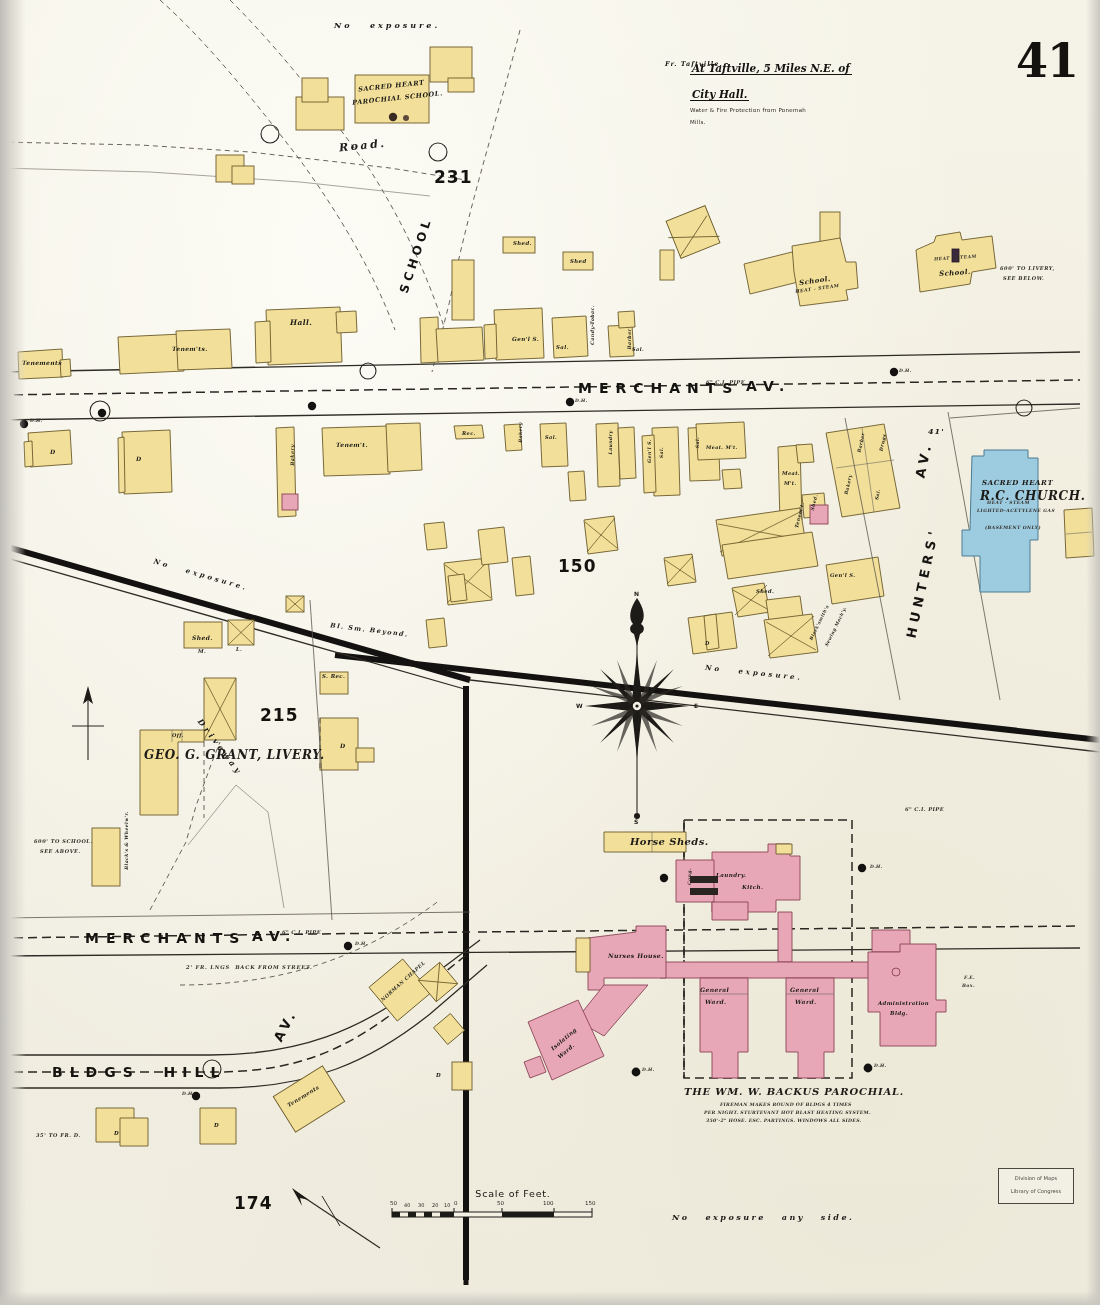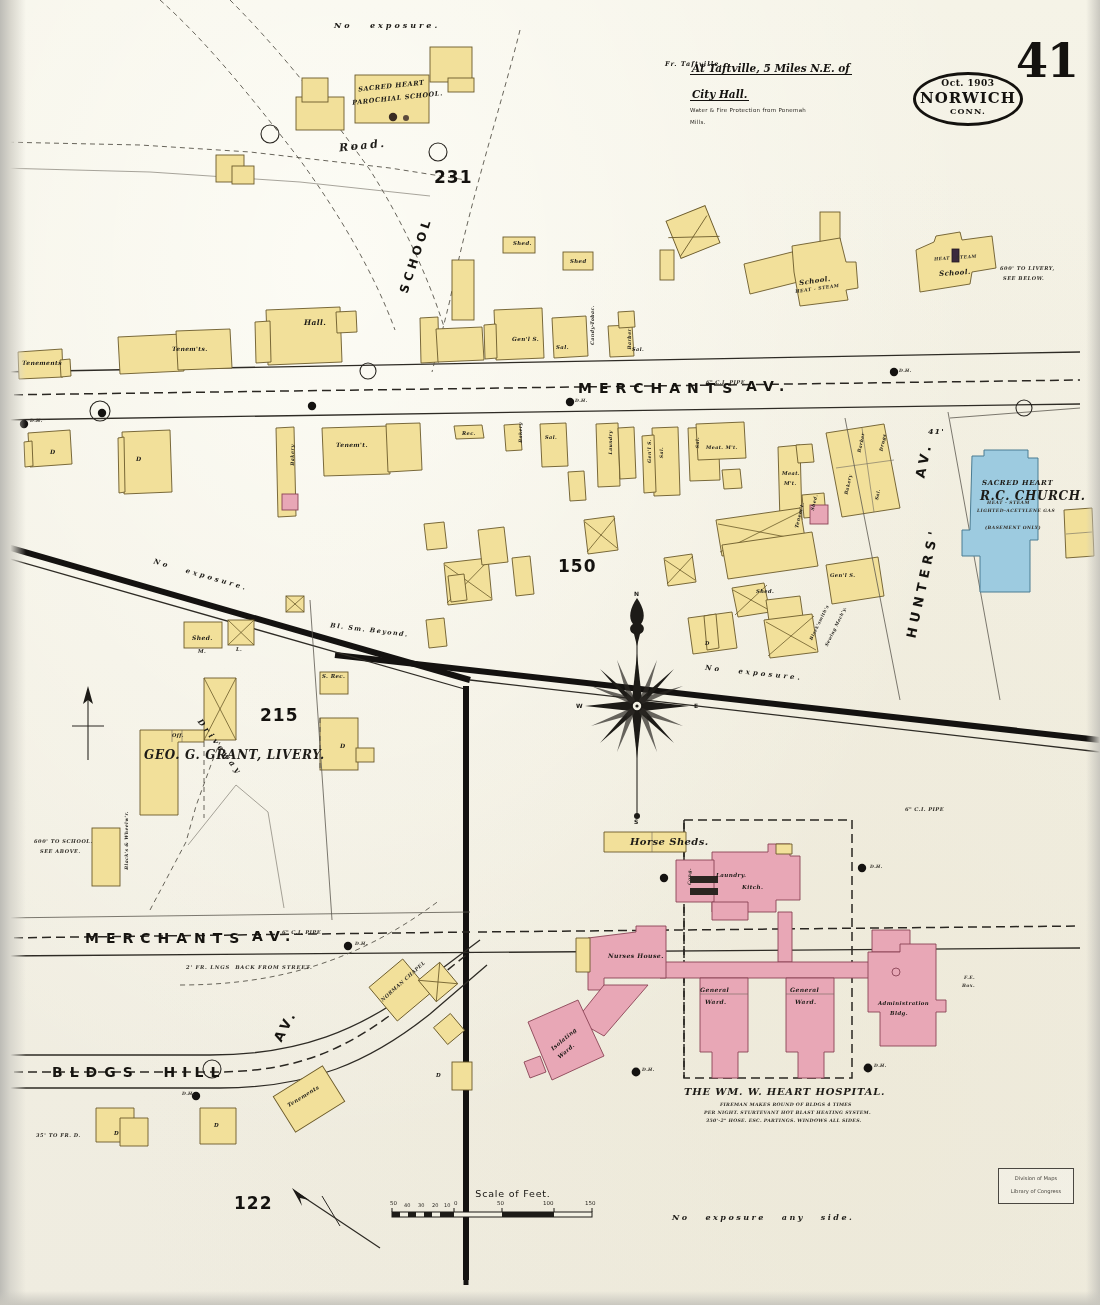--- a/index.html
+++ b/index.html
@@ -358,42 +358,36 @@
       <line x1="162" y1="-4" x2="162" y2="0" stroke="#1d1b17"></line>
       <line x1="200" y1="-4" x2="200" y2="0" stroke="#1d1b17"></line>
     </g>
 
     <line x1="466" y1="1160" x2="466" y2="1205" stroke="#141210" stroke-width="5"></line>
     <line x1="466" y1="1228" x2="466" y2="1285" stroke="#141210" stroke-width="5"></line>
   </svg>
 
   <div id="pageno">41</div>
 
-  <div id="cartouche">
-    <div class="oval"></div>
-    <div class="l1">Oct. 1903</div>
-    <div class="l2">NORWICH</div>
-    <div class="l3">CONN.</div>
-  </div>
 
   <div id="hdrnote">
     <div><span class="t1">At Taftville, 5 Miles N.E. of</span></div>
     <div><span class="t2">City Hall.</span></div>
     <div class="t3">Water &amp; Fire Protection from Ponemah</div>
     <div class="t3">Mills.</div>
   </div>
 
   <div class="lbl hand" style="left:334px;top:20px;font-size:8px;letter-spacing:3px;">No   exposure.</div>
   <div class="lbl hand" style="left:665px;top:60px;font-size:6.5px;letter-spacing:1px;">Fr. Taftville.</div>
   <div class="lbl hand" style="left:672px;top:1212px;font-size:8px;letter-spacing:2.5px;">No   exposure   any   side.</div>
 
   <div class="blocknum" style="left:434px;top:167px;">231</div>
   <div class="blocknum" style="left:558px;top:556px;">150</div>
   <div class="blocknum" style="left:260px;top:705px;">215</div>
-  <div class="blocknum" style="left:234px;top:1193px;">122</div>
+  <div class="blocknum" style="left:234px;top:1193px;">174</div>
 
   <div class="lbl street" style="left:578px;top:380px;font-size:14px;">MERCHANTS</div>
   <div class="lbl street" style="left:746px;top:378px;font-size:14px;">AV.</div>
 
   <div class="lbl street" style="left:85px;top:930px;font-size:14px;">MERCHANTS</div>
   <div class="lbl street" style="left:252px;top:928px;font-size:14px;">AV.</div>
 
   <div class="lbl street" style="left:52px;top:1064px;font-size:14px;">BLDGS  HILL</div>
   <div class="lbl street" style="left:268px;top:1018px;font-size:13px;transform:rotate(-62deg);letter-spacing:4px;">AV.</div>
 
@@ -431,39 +425,39 @@
   <div class="lbl hand" style="left:982px;top:478px;font-size:7px;letter-spacing:.6px;">SACRED HEART</div>
   <div class="lbl hand" style="left:980px;top:489px;font-size:12px;letter-spacing:.6px;">R.C. CHURCH.</div>
   <div class="lbl hand vsm" style="left:987px;top:500px;font-size:4.4px;letter-spacing:.5px;">HEAT - STEAM</div>
   <div class="lbl hand vsm" style="left:977px;top:508px;font-size:4.4px;letter-spacing:.5px;">LIGHTED-ACETYLENE GAS</div>
   <div class="lbl hand vsm" style="left:985px;top:525px;font-size:4.4px;letter-spacing:.5px;">(BASEMENT ONLY)</div>
 
   <div class="lbl hand" style="left:144px;top:748px;font-size:12px;letter-spacing:.7px;">GEO. G. GRANT, LIVERY.</div>
 
   <div class="lbl hand vsm" style="left:374px;top:978px;font-size:5px;letter-spacing:.4px;transform:rotate(-42deg);">NORMAN CHAPEL</div>
 
-  <div class="lbl hand" style="left:304px;top:318px;font-size:7.5px;">Hall.</div>
+  <div class="lbl hand" style="left:290px;top:318px;font-size:7.5px;">Hall.</div>
 
   <div class="lbl hand" style="left:630px;top:836px;font-size:10px;letter-spacing:.4px;">Horse Sheds.</div>
   <div class="lbl hand" style="left:716px;top:872px;font-size:5.6px;">Laundry.</div>
   <div class="lbl hand" style="left:742px;top:884px;font-size:5.6px;">Kitch.</div>
   <div class="lbl hand vsm" style="left:681px;top:874px;font-size:4.6px;transform:rotate(-90deg);">Cong.</div>
   <div class="lbl hand" style="left:608px;top:952px;font-size:6.2px;">Nurses House.</div>
   <div class="lbl hand" style="left:548px;top:1036px;font-size:5.6px;transform:rotate(-40deg);">Isolating</div>
   <div class="lbl hand" style="left:556px;top:1048px;font-size:5.6px;transform:rotate(-40deg);">Ward.</div>
   <div class="lbl hand" style="left:700px;top:986px;font-size:6px;">General</div>
   <div class="lbl hand" style="left:705px;top:998px;font-size:6px;">Ward.</div>
   <div class="lbl hand" style="left:790px;top:986px;font-size:6px;">General</div>
   <div class="lbl hand" style="left:795px;top:998px;font-size:6px;">Ward.</div>
   <div class="lbl hand" style="left:878px;top:1000px;font-size:5.4px;">Administration</div>
   <div class="lbl hand" style="left:890px;top:1010px;font-size:5.4px;">Bldg.</div>
   <div class="lbl hand vsm" style="left:964px;top:975px;font-size:4.6px;">F.E.</div>
   <div class="lbl hand vsm" style="left:962px;top:983px;font-size:4.6px;">Box.</div>
 
-  <div class="lbl hand" style="left:684px;top:1086px;font-size:10px;letter-spacing:.8px;">THE WM. W. HEART HOSPITAL.</div>
+  <div class="lbl hand" style="left:684px;top:1086px;font-size:10px;letter-spacing:.8px;">THE WM. W. BACKUS PAROCHIAL.</div>
   <div class="lbl hand vsm" style="left:720px;top:1102px;font-size:4.6px;letter-spacing:.3px;">FIREMAN MAKES ROUND OF BLDGS 4 TIMES</div>
   <div class="lbl hand vsm" style="left:704px;top:1110px;font-size:4.6px;letter-spacing:.3px;">PER NIGHT. STURTEVANT HOT BLAST HEATING SYSTEM.</div>
   <div class="lbl hand vsm" style="left:706px;top:1118px;font-size:4.6px;letter-spacing:.3px;">350'-2" HOSE. ESC. PARTINGS. WINDOWS ALL SIDES.</div>
 
   <div class="lbl hand vsm" style="left:899px;top:368px;">D.H.</div>
   <div class="lbl hand vsm" style="left:575px;top:398px;">D.H.</div>
   <div class="lbl hand vsm" style="left:30px;top:418px;">D.H.</div>
   <div class="lbl hand vsm" style="left:355px;top:941px;">D.H.</div>
   <div class="lbl hand vsm" style="left:182px;top:1091px;">D.H.</div>
   <div class="lbl hand vsm" style="left:870px;top:864px;">D.H.</div>

